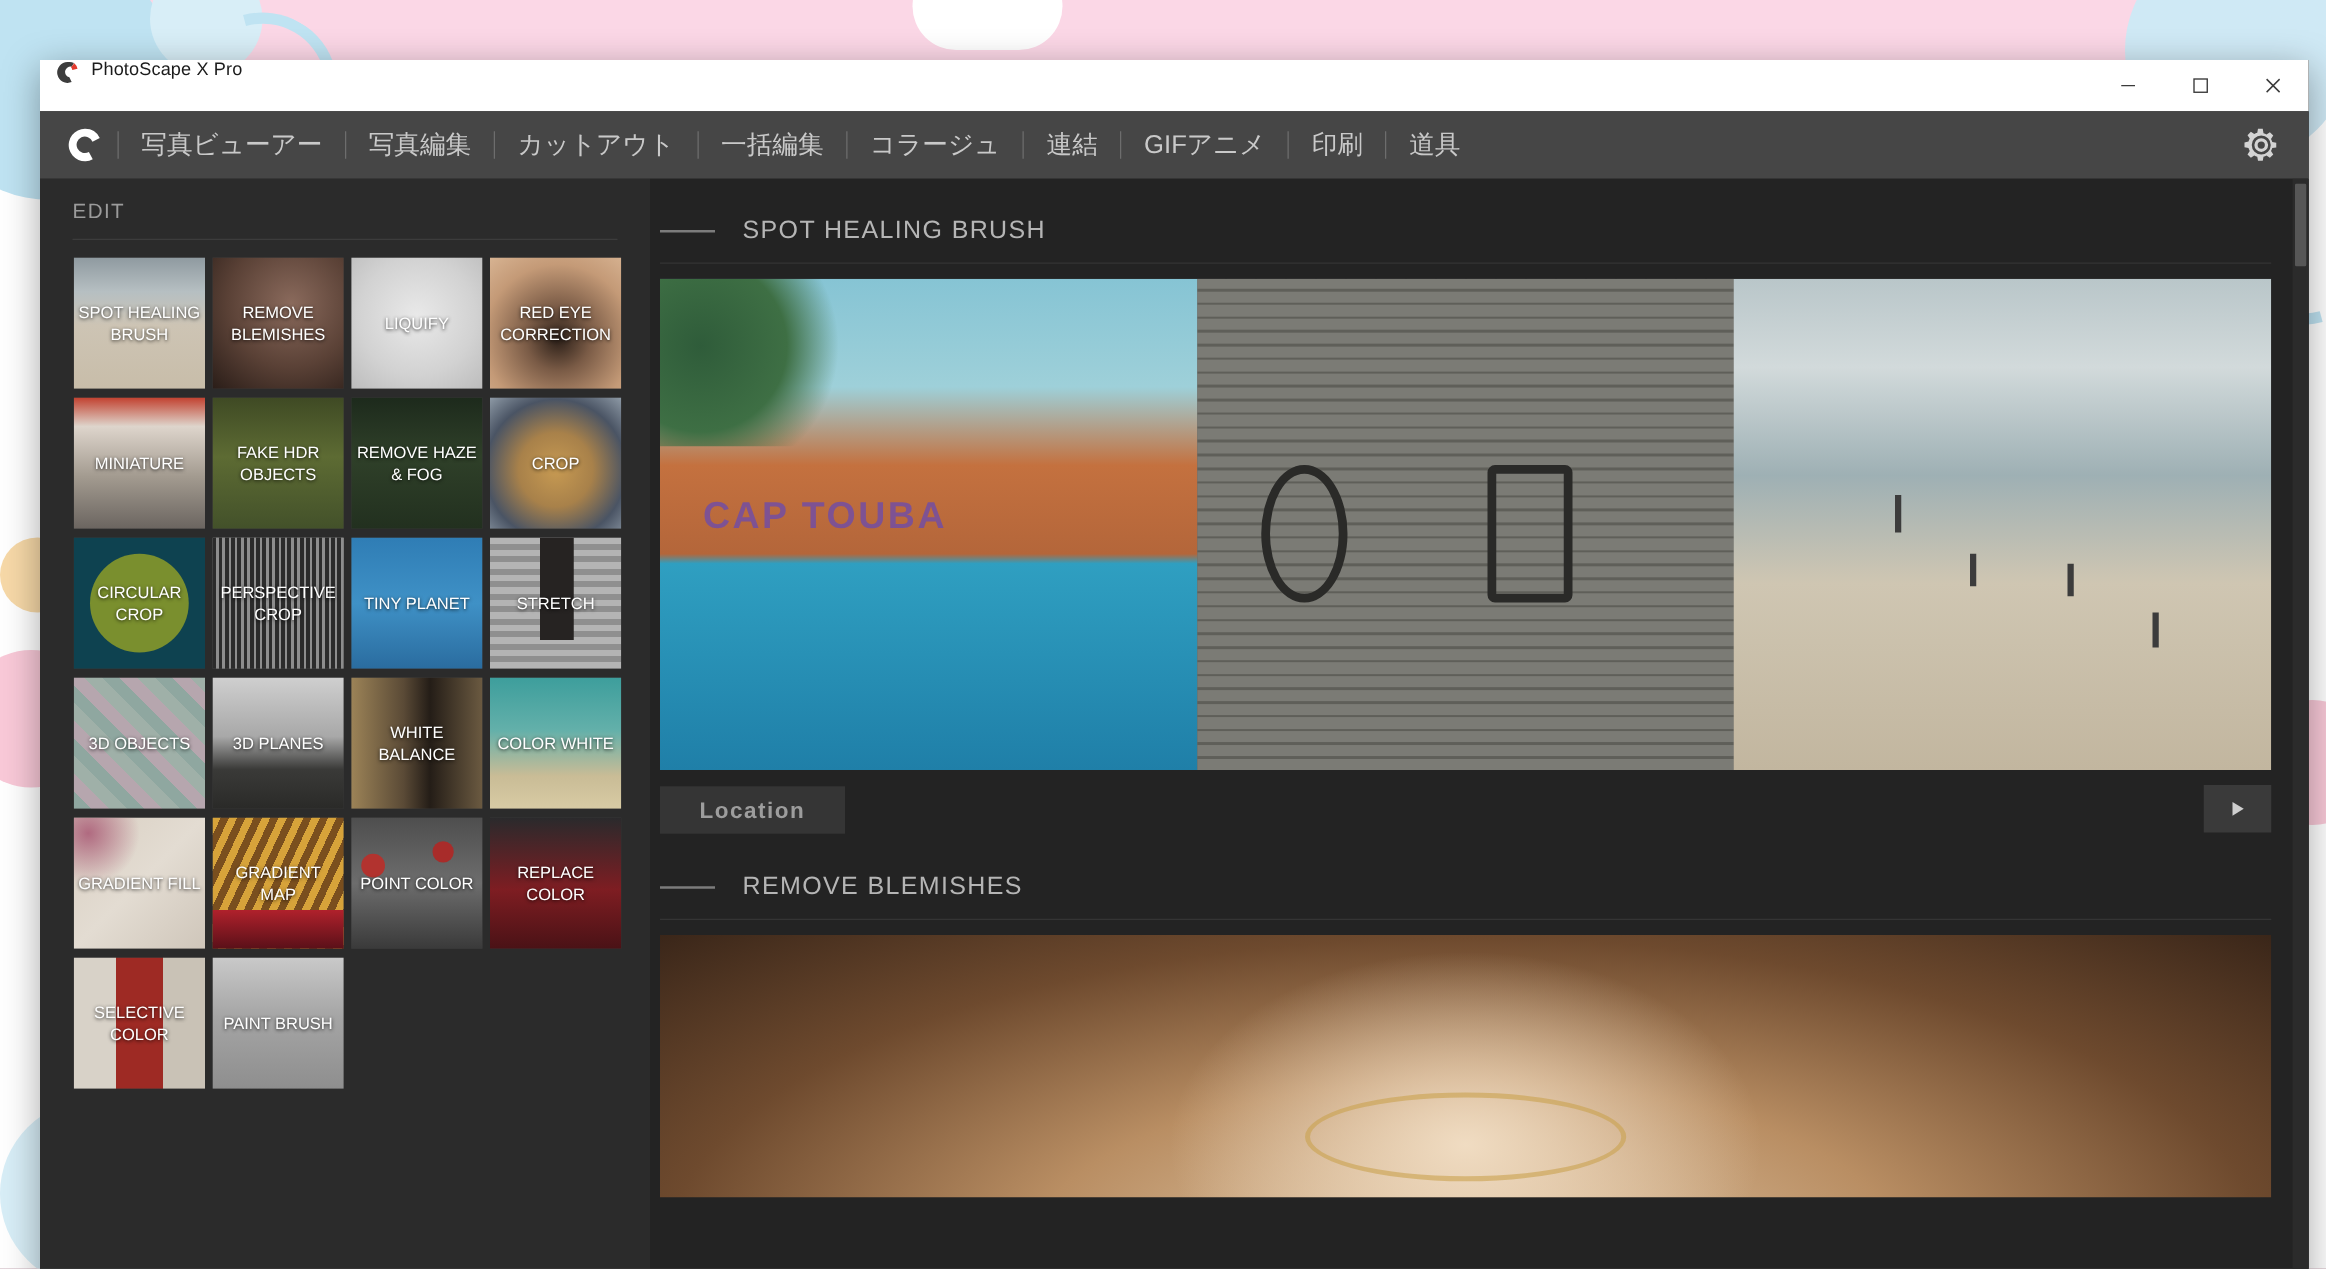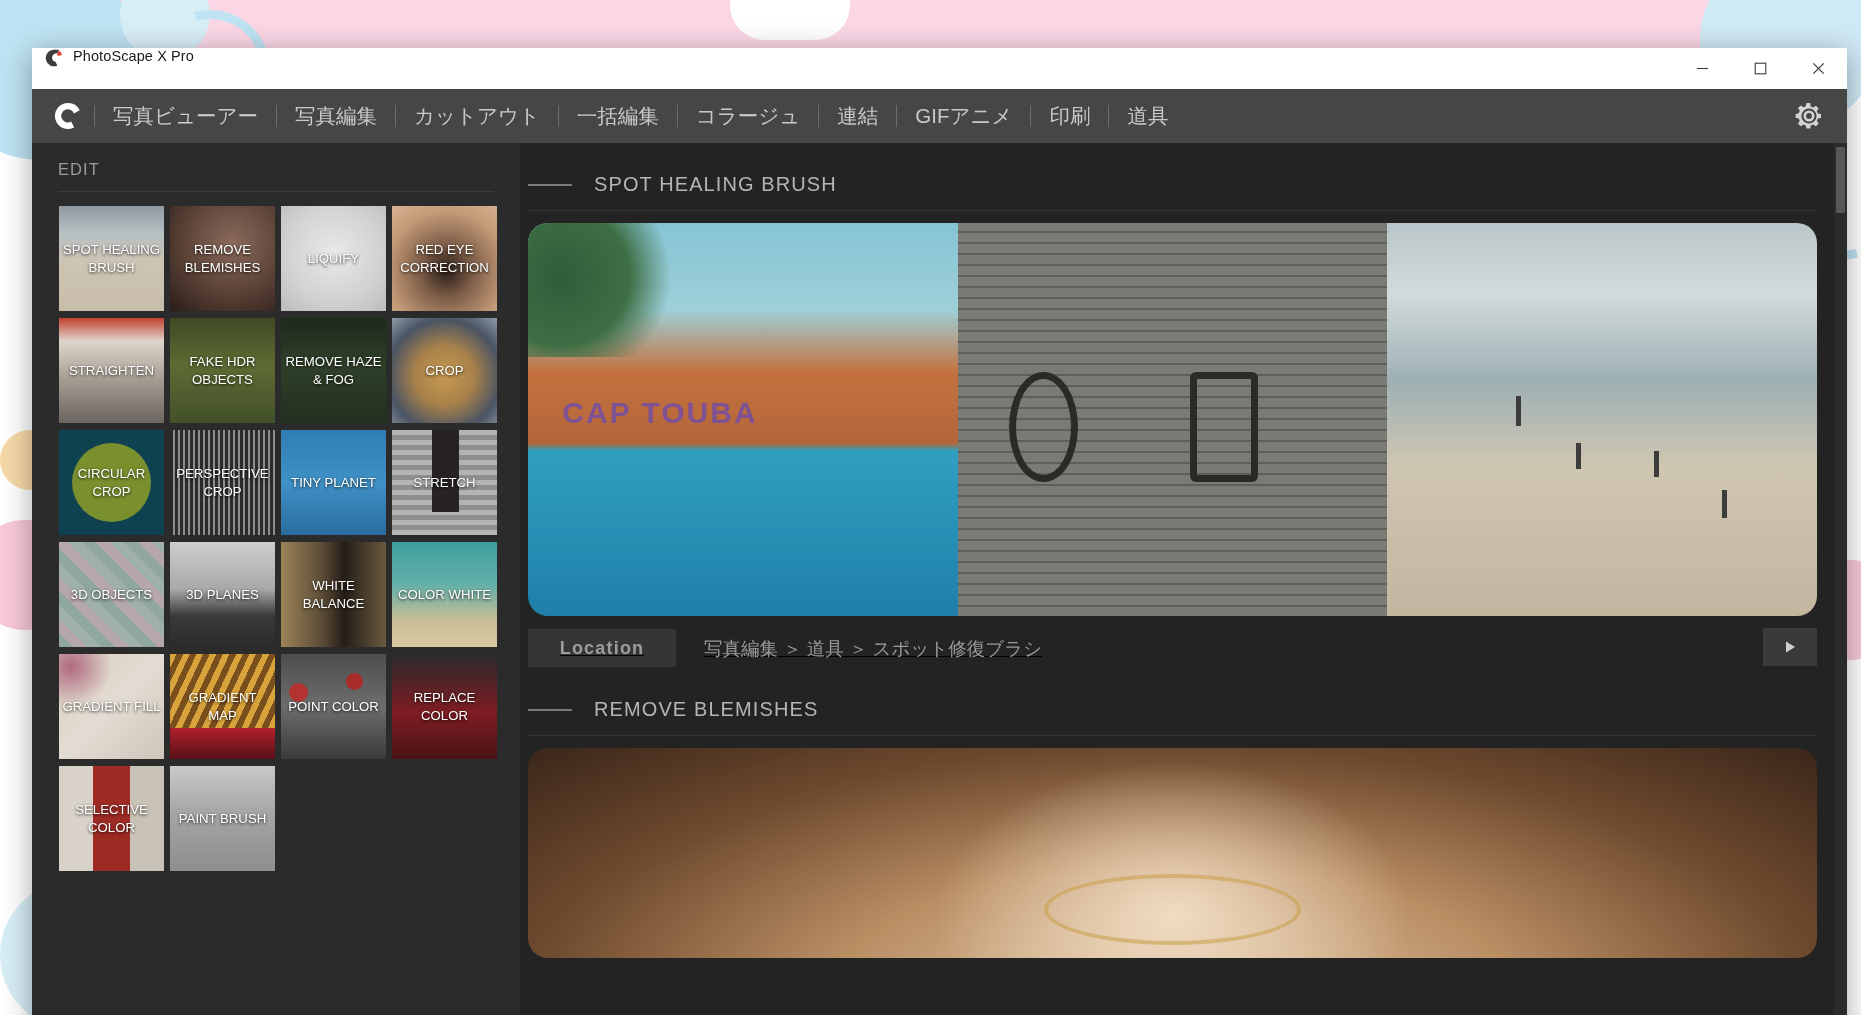--- a/index.html
+++ b/index.html
@@ -138,31 +138,30 @@
   .sec-title {
     color: #b5b5b5; font-size: 20px; letter-spacing: 1.1px;
   }
   .sec-rule {
     height: 1px; background: #343434;
     margin: 14px 30px 0 8px;
   }
   .hero {
     margin: 12px 30px 0 8px;
     height: 393px;
-    display: flex; overflow: hidden; border-radius: 20px;
+    display: flex; overflow: hidden;
   }
   .hero-pane { flex: 1 1 0; position: relative; overflow: hidden; }
 
   
   #location-bar {
     display: flex; align-items: center;
     margin: 12px 30px 0 8px;
     height: 40px;
     position: relative;
-    text-decoration: underline;
   }
   #location-chip {
     width: 148px; height: 38px;
     background: #353535;
     display: flex; align-items: center; justify-content: center;
     flex: 0 0 auto;
   }
   #location-chip span {
     color: #9d9d9d; font-size: 18px; font-weight: bold; letter-spacing: 1.2px;
   }
@@ -282,21 +281,21 @@
           <div class="tool-thumb" style="background:radial-gradient(circle at 50% 45%,#e9e9e9 0%,#d2d2d2 60%,#bcbcbc 100%);"></div>
           <div class="tool-label">LIQUIFY</div>
         </div>
 
         <div class="tool-cell">
           <div class="tool-thumb" style="background:radial-gradient(circle at 52% 62%,#2b1f18 0%,#7a5b46 30%,#c49a77 70%,#d7b392 100%);"></div>
           <div class="tool-label">RED EYE CORRECTION</div>
         </div>
         <div class="tool-cell">
           <div class="tool-thumb" style="background:linear-gradient(180deg,#c2412f 0%,#ded5cc 22%,#a39b90 60%,#6b6560 100%);"></div>
-          <div class="tool-label">STRAIGHTEN</div>
+          <div class="tool-label">MINIATURE</div>
         </div>
         <div class="tool-cell">
           <div class="tool-thumb" style="background:linear-gradient(180deg,#3f4a24 0%,#5d6b33 45%,#43512a 100%);"></div>
           <div class="tool-label">FAKE HDR OBJECTS</div>
         </div>
         <div class="tool-cell">
           <div class="tool-thumb" style="background:linear-gradient(180deg,#1d2a1c 0%,#2f4029 45%,#22301f 100%);"></div>
           <div class="tool-label">REMOVE HAZE &amp; FOG</div>
         </div>
 
@@ -399,21 +398,20 @@
           <div style="position:absolute;left:44%;top:56%;width:5px;height:26px;background:#3c3c3c;"></div>
           <div style="position:absolute;left:62%;top:58%;width:5px;height:26px;background:#3c3c3c;"></div>
           <div style="position:absolute;left:78%;top:68%;width:5px;height:28px;background:#3c3c3c;"></div>
         </div>
       </div>
 
       <div id="location-bar">
         <div id="location-chip">
           <span>Location</span>
         </div>
-        <div id="breadcrumb">写真編集 ＞ 道具 ＞ スポット修復ブラシ</div>
         <div id="play-btn">
           <svg width="16" height="16" viewBox="0 0 16 16">
             <polygon points="4,2.5 13,8 4,13.5" fill="#cfcfcf"></polygon>
           </svg>
         </div>
       </div>
 
       <div class="section-head">
         <div class="sec-dash"></div>
         <div class="sec-title">REMOVE BLEMISHES</div>

